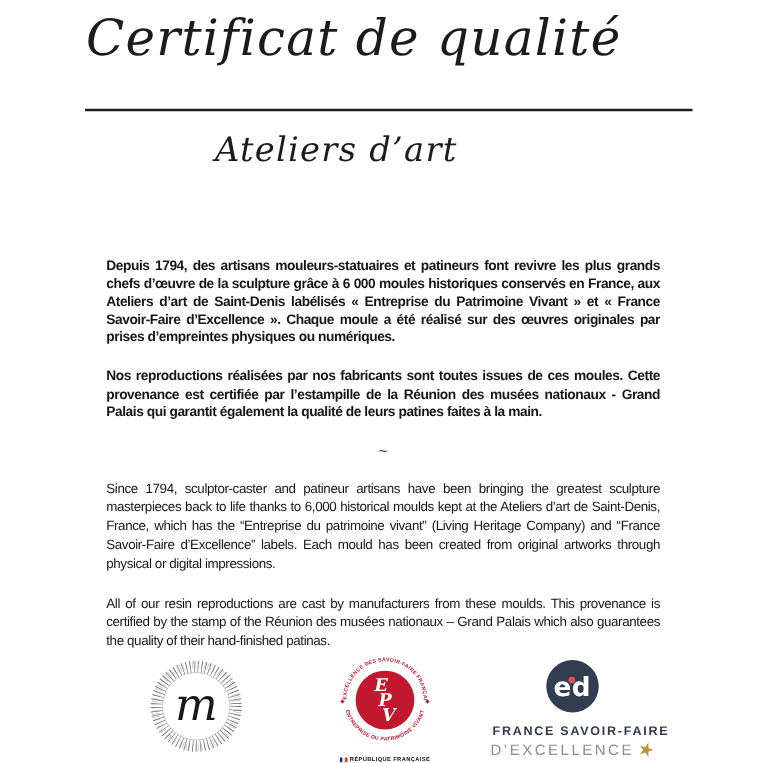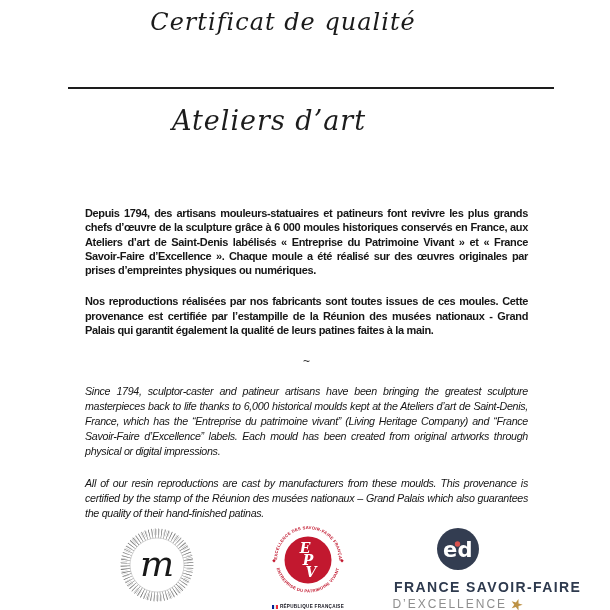--- a/index.html
+++ b/index.html
@@ -9,21 +9,21 @@
     position: relative; width: 610px; height: 610px;
     background: #ffffff; overflow: hidden;
   }
 
   
   .doc-title {
     position: absolute; top: 8px; left: 0; width: 566px;
     text-align: center;
     font-family: "DejaVu Serif", serif;
     font-style: italic; font-weight: 400;
-    font-size: 24px; color: #1b1b1b; letter-spacing: 1px;
+    font-size: 40px; color: #1b1b1b; letter-spacing: 1px;
   }
   .rule {
     position: absolute; top: 87px; left: 68px; width: 486px;
     border-top: 2px solid #1d1d1d;
   }
   .sub1, .sub2 {
     position: absolute; left: 0; width: 538px; text-align: center;
     font-family: "DejaVu Serif", serif;
     font-style: italic; font-weight: 400;
     color: #1c1c1c; letter-spacing: 1px;
@@ -34,21 +34,20 @@
   
   .body-text {
     position: absolute; left: 85px; top: 206px; width: 443px;
     color: #161616;
   }
   .para-fr {
     font-size: 11px; line-height: 14.3px; letter-spacing: -0.35px;
     text-align: justify; margin-bottom: 17px; font-weight: bold;
   }
   .para-en {
-    font-style: italic;
     font-size: 10.7px; line-height: 15px; letter-spacing: -0.3px;
     text-align: justify; margin-bottom: 17px;
   }
   .separator {
     text-align: center; font-size: 12px; color: #2a2a2a;
     height: 14px; line-height: 14px; margin: 8px 0 16px 0;
   }
 
   
   .logo-rmn { position: absolute; left: 117px; top: 526px; width: 80px; height: 80px; }
@@ -63,21 +62,21 @@
   }
   .flag { display: inline-flex; height: 4px; }
   .flag i { display: inline-block; width: 2px; height: 4px; }
   .flag .b { background: #002395; }
   .flag .w { background: #e9e9e9; }
   .flag .r { background: #ED2939; }
 
   .logo-fsfe { position: absolute; left: 394px; top: 528px; width: 130px; text-align: center; }
   .fsfe-mark { margin-left: -2px; }
   .fsfe-line1 {
-    margin-top: 3px; font-size: 14px; font-weight: bold; letter-spacing: 1.4px;
+    margin-top: 3px; font-size: 10px; font-weight: bold; letter-spacing: 1.4px;
     color: #2e3a4e; white-space: nowrap;
   }
   .fsfe-line2 {
     margin-top: 2px; font-size: 12px; font-weight: 400; letter-spacing: 2px;
     color: #8e8e8e; white-space: nowrap;
     display: flex; align-items: flex-start; justify-content: center; gap: 3px;
   }
   .fsfe-star {
     color: #BD9245; font-size: 15px; display: inline-block;
     transform: rotate(18deg); line-height: 1;

